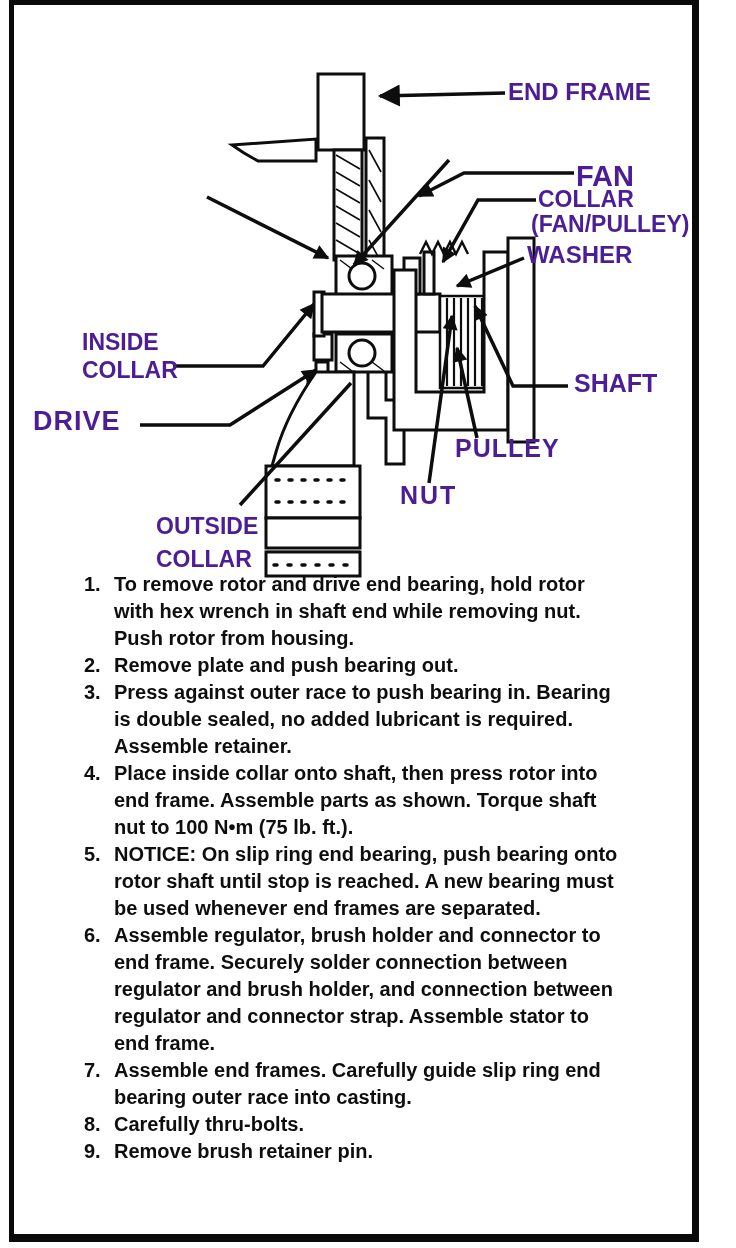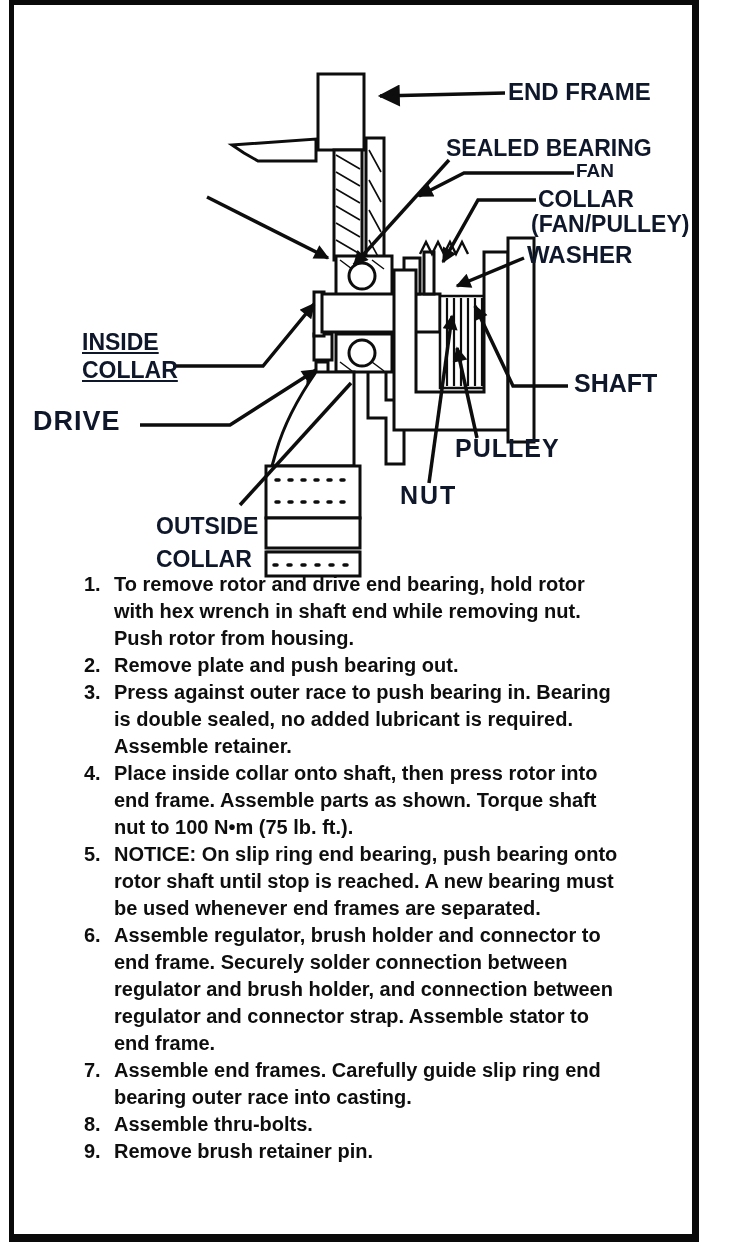--- a/index.html
+++ b/index.html
@@ -3,29 +3,29 @@
 <meta charset="utf-8">
 <style>
   html,body{margin:0;padding:0;background:#fff;}
   .page{position:relative;width:736px;height:1248px;background:#fff;overflow:hidden;
         font-family:"Liberation Sans",sans-serif;color:#0e0e0e;}
   .frame{position:absolute;left:9px;top:0;width:690px;height:1242px;box-sizing:border-box;
          border:5px solid #0a0a0a;border-right-width:7px;border-bottom-width:8px;}
   .title{position:absolute;left:9px;top:20px;width:690px;text-align:center;
          font-size:25px;font-weight:bold;letter-spacing:1px;}
   .art{position:absolute;left:0;top:0;width:736px;height:1248px;}
-  .lbl{position:absolute;font-weight:bold;white-space:nowrap;color:#0f172a;}
+  .lbl{position:absolute;font-weight:bold;white-space:nowrap;color:#4c1d95;}
   #lbl-end-frame{left:508px;top:78px;font-size:24px;}
   #lbl-sealed{left:446px;top:135px;font-size:23px;}
-  #lbl-fan{left:576px;top:160px;font-size:19px;}
+  #lbl-fan{left:576px;top:160px;font-size:29px;}
   #lbl-collar{left:538px;top:186px;font-size:23px;}
   #lbl-collar-sub{left:531px;top:211px;font-size:23px;}
   #lbl-washer{left:527px;top:241px;font-size:24px;}
   #lbl-flat{left:62px;top:168px;font-size:23px;letter-spacing:1px;}
-  #lbl-inside{left:82px;top:328px;font-size:23px;line-height:28px;text-decoration:underline;}
+  #lbl-inside{left:82px;top:328px;font-size:23px;line-height:28px;}
   #lbl-screw{left:33px;top:406px;font-size:27px;letter-spacing:1px;}
   #lbl-shaft{left:574px;top:369px;font-size:25px;}
   #lbl-pulley{left:455px;top:434px;font-size:25px;letter-spacing:1px;}
   #lbl-nut{left:400px;top:481px;font-size:25px;letter-spacing:2px;}
   #lbl-outside{left:156px;top:510px;font-size:23px;line-height:33px;}
   .steps{position:absolute;left:84px;top:571px;width:556px;}
   .step{display:flex;font-size:20px;line-height:27px;font-weight:bold;}
   .step .n{width:30px;text-align:left;flex:0 0 30px;}
   .step .t{flex:1;max-width:506px;}
 </style>
@@ -117,21 +117,20 @@
       <path d="M173,366 L263,366 L314,304" marker-end="url(#ah)"></path>
       <path d="M140,425 L230,425 L316,370" marker-end="url(#ah)"></path>
       <path d="M568,386 L513,386 L475,306" marker-end="url(#ah)"></path>
       <path d="M477,438 L457,348" marker-end="url(#ah)"></path>
       <path d="M429,483 L452,316" marker-end="url(#ah)"></path>
       <path d="M240,505 L351,383"></path>
     </g>
   </svg>
 
   <div class="lbl" id="lbl-end-frame">END FRAME</div>
-  <div class="lbl" id="lbl-sealed">SEALED BEARING</div>
   <div class="lbl" id="lbl-fan">FAN</div>
   <div class="lbl" id="lbl-collar">COLLAR</div>
   <div class="lbl" id="lbl-collar-sub">(FAN/PULLEY)</div>
   <div class="lbl" id="lbl-washer">WASHER</div>
   <div class="lbl" id="lbl-inside">
     <div>INSIDE</div>
     <div>COLLAR</div>
   </div>
   <div class="lbl" id="lbl-screw">DRIVE</div>
   <div class="lbl" id="lbl-shaft">SHAFT</div>
@@ -166,20 +165,20 @@
     <div class="step">
         <span class="n">6.</span>
         <span class="t">Assemble regulator, brush holder and connector to end frame. Securely solder connection between regulator and brush holder, and connection between regulator and connector strap. Assemble stator to end frame.</span>
       </div>
     <div class="step">
         <span class="n">7.</span>
         <span class="t">Assemble end frames. Carefully guide slip ring end bearing outer race into casting.</span>
       </div>
     <div class="step">
         <span class="n">8.</span>
-        <span class="t">Assemble thru-bolts.</span>
+        <span class="t">Carefully thru-bolts.</span>
       </div>
     <div class="step">
         <span class="n">9.</span>
         <span class="t">Remove brush retainer pin.</span>
       </div>
   </div>
 </div>
 
 </body></html>

